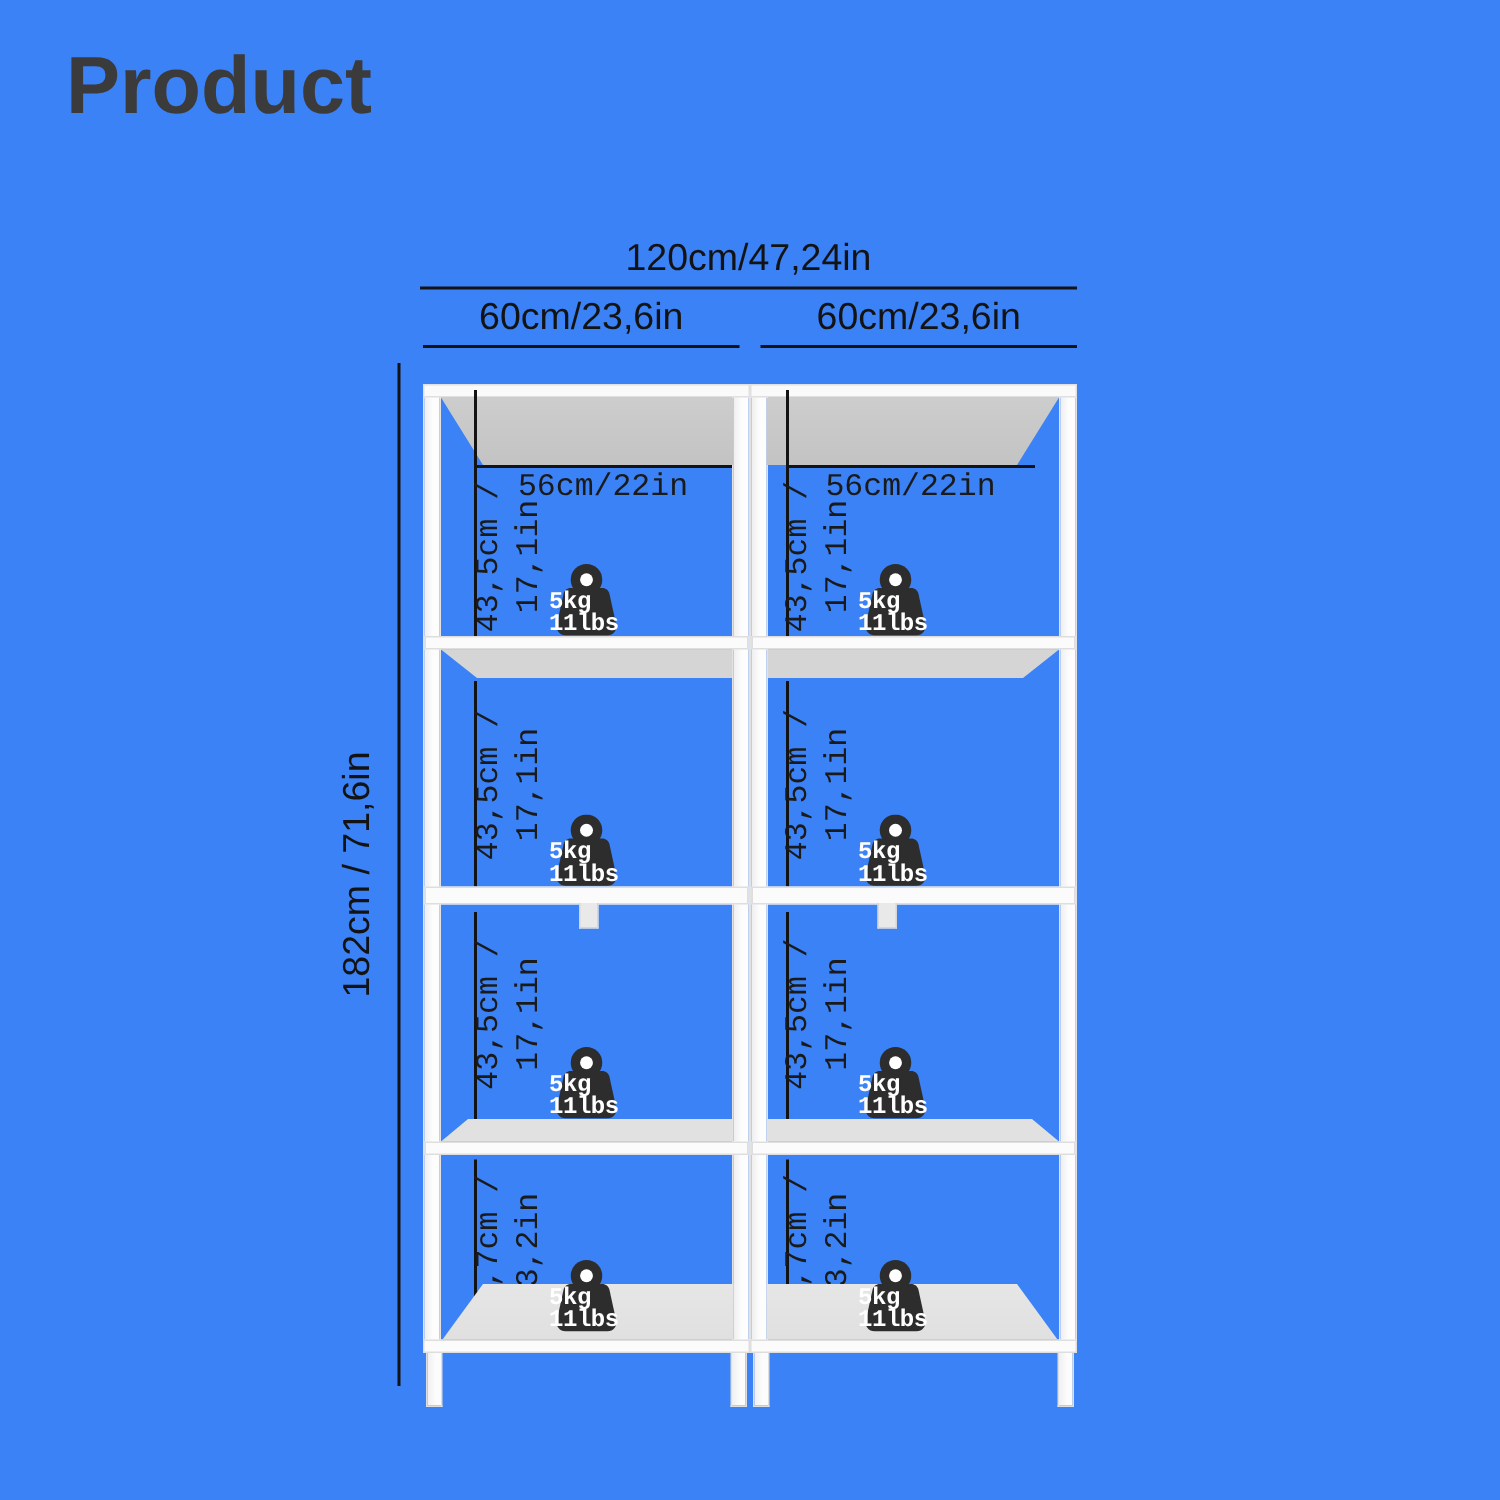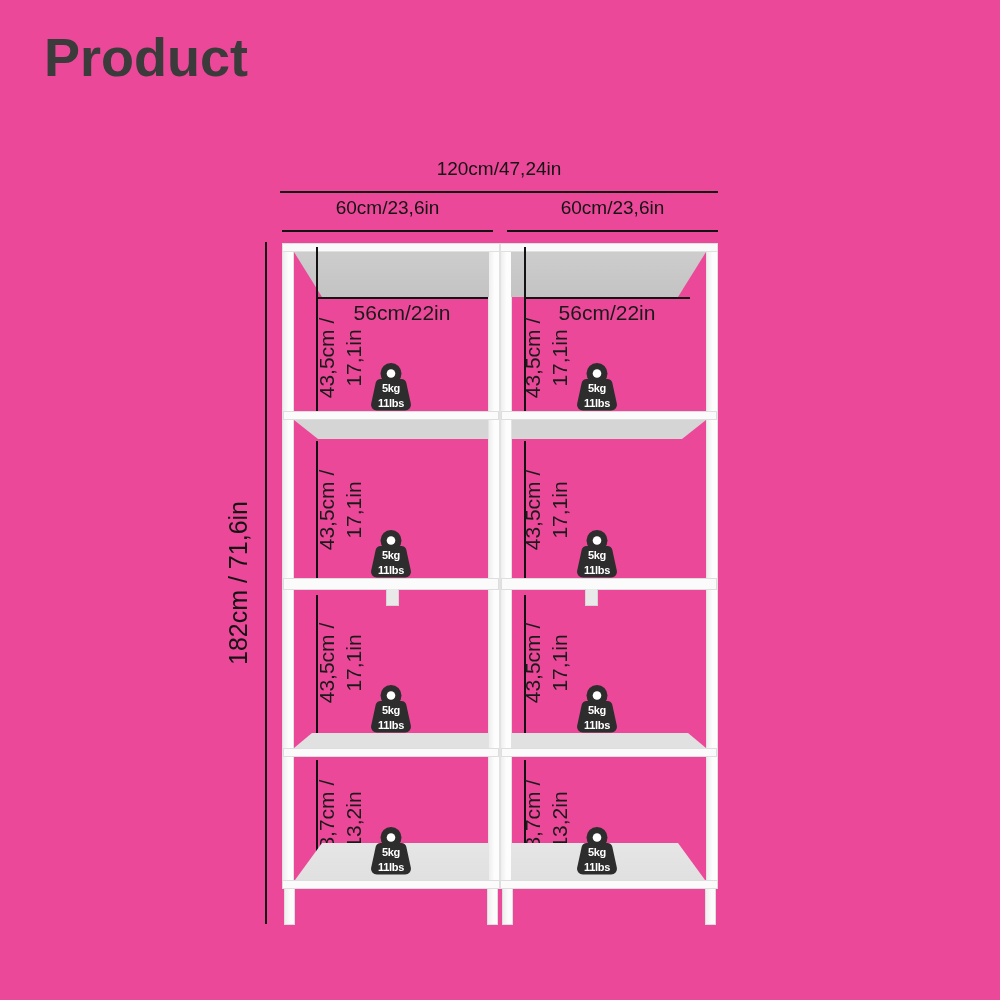--- a/index.html
+++ b/index.html
@@ -1,38 +1,38 @@
 <!DOCTYPE html>
 <html><head>
 <meta charset="utf-8">
 <style>
   html,body{margin:0;padding:0;background:#fff;}
-  .canvas{position:relative;width:1000px;height:1000px;background:#ec4899;overflow:hidden;
+  .canvas{position:relative;width:1000px;height:1000px;background:#3b82f6;overflow:hidden;
           font-family:"Liberation Sans",sans-serif;color:#111;}
 
   
   .title{position:absolute;left:44px;top:24px;font-size:54px;font-weight:700;
          color:#3b3b3b;line-height:66px;letter-spacing:0px;}
 
   
-  .dim-label{position:absolute;color:#131313;font-size:19px;text-align:center;}
+  .dim-label{position:absolute;color:#131313;font-size:25px;text-align:center;}
   .dim-line{position:absolute;background:#131313;}
   .lbl-120{left:280px;top:158px;width:438px;}
   .line-120{left:280px;top:191px;width:438px;height:2px;}
   .lbl-60-l{left:282px;top:197px;width:211px;}
   .lbl-60-r{left:507px;top:197px;width:211px;}
   .line-60-l{left:282px;top:230px;width:211px;height:2px;}
   .line-60-r{left:507px;top:230px;width:211px;height:2px;}
   .line-182{left:265px;top:242px;width:2px;height:682px;}
   .lbl-182{left:-11px;top:568px;width:500px;height:30px;transform:rotate(-90deg);
            font-size:25px;}
   .lbl-depth{left:300px;top:934px;width:400px;font-size:25px;}
 
   
-  .unit{position:absolute;left:282px;top:243px;width:368px;height:682px;}
+  .unit{position:absolute;left:282px;top:256px;width:368px;height:682px;font-family:Liberation Mono, monospace;}
   .col{position:absolute;top:0;width:218px;height:682px;}
   .c1{left:0;} .c2{left:218px;}
 
   .post{position:absolute;top:0;width:12px;height:646px;
         background:linear-gradient(to right,#eeeeee,#fdfdfd 55%);
         border:1px solid #e2e2e2;box-sizing:border-box;}
   .post-l{left:0;} .post-r{left:206px;}
 
   .top-band{position:absolute;left:0;top:0;width:218px;height:9px;background:#fafafa;
             border:1px solid #e0e0e0;box-sizing:border-box;}
@@ -82,22 +82,22 @@
   .leg{position:absolute;top:646px;width:11px;height:36px;
        background:linear-gradient(to right,#efefef,#fcfcfc 60%);
        border:1px solid #dedede;border-top:none;box-sizing:border-box;}
   .leg-l{left:2px;} .leg-r{left:205px;}
 
   
   .wicon{position:absolute;width:50px;height:49px;}
   .c1 .wicon{left:84px;} .c2 .wicon{left:72px;}
   .wi1{top:120px;} .wi2{top:287px;} .wi3{top:442px;} .wi4{top:584px;}
   .wicon svg{position:absolute;left:0;top:0;}
-  .wtext{position:absolute;left:0;top:18px;width:100%;text-align:center;color:#fff;
-         font-size:11px;font-weight:700;line-height:15px;letter-spacing:-0.3px;}
+  .wtext{position:absolute;left:0;top:18px;width:100%;color:#fff;
+         font-size:16px;font-weight:700;line-height:15px;letter-spacing:-0.3px;}
 </style>
 </head>
 <body>
 
 <div class="canvas">
 
   <div class="title">
     <div>Product</div>
   </div>
 

